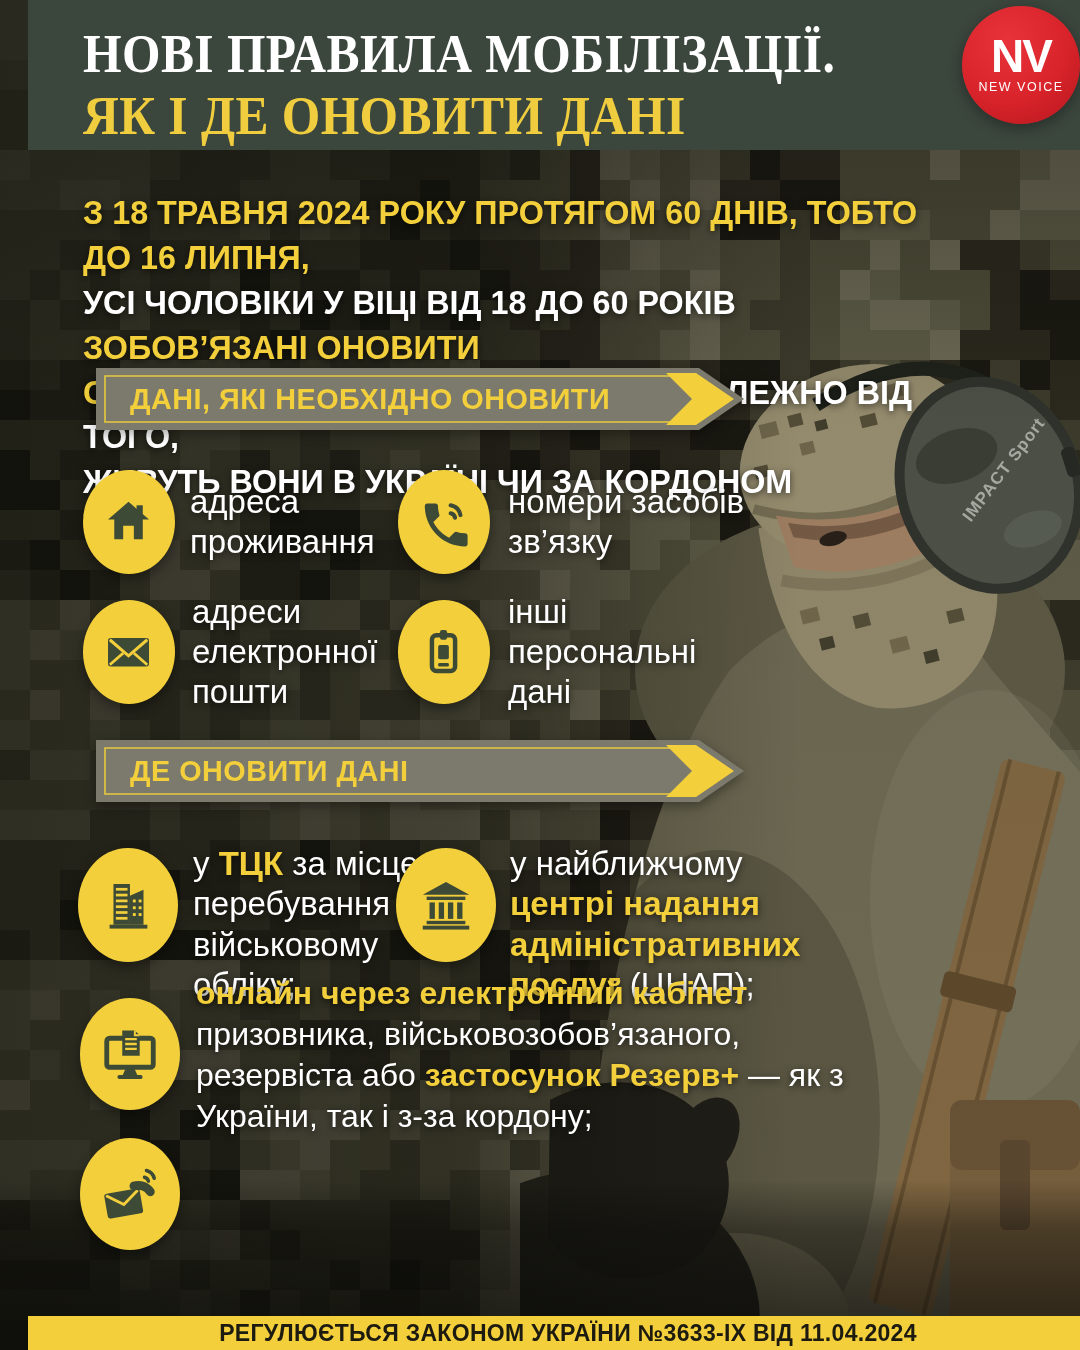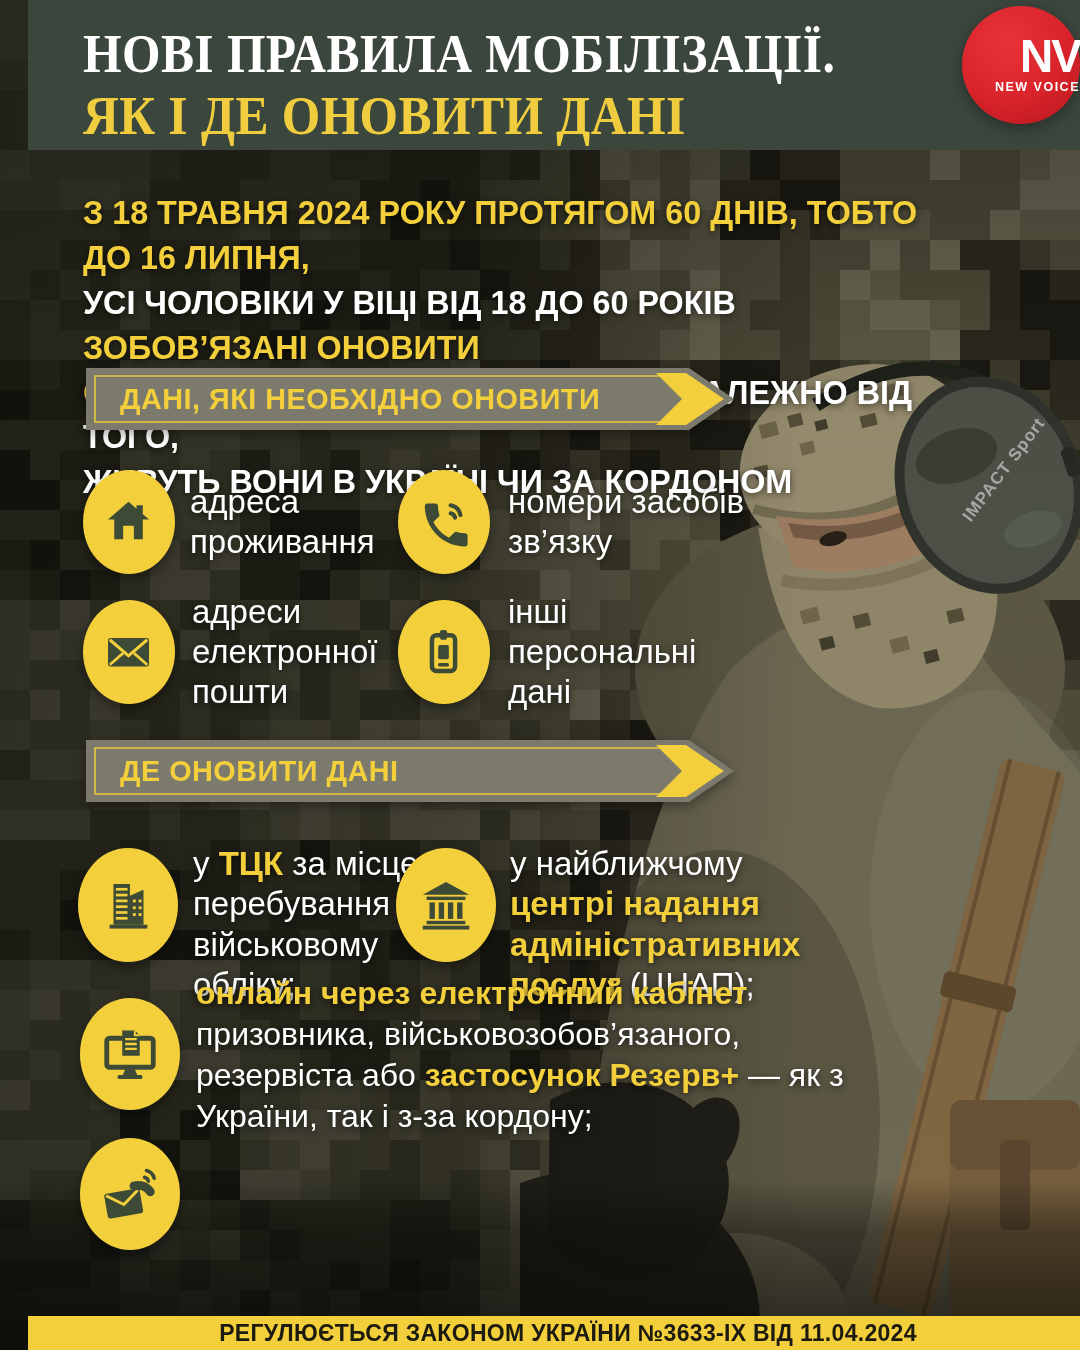--- a/index.html
+++ b/index.html
@@ -29,32 +29,32 @@
   .content{position:absolute;inset:0;z-index:3;margin-left:28px;}
 
   
   .header{position:absolute;left:0;top:0;width:1080px;height:150px;background:var(--header-bg);}
   .title-line{position:absolute;left:55px;font-family:"Liberation Serif",serif;font-weight:700;
     font-size:55px;line-height:1;letter-spacing:.5px;transform:scaleX(.9);transform-origin:left center;white-space:nowrap;}
   .title-1{top:26px;color:#fff;}
   .title-2{top:88px;color:var(--yellow-soft);}
   .logo{position:absolute;left:934px;top:6px;width:118px;height:118px;border-radius:50%;
     background:radial-gradient(circle at 38% 30%, #e8333a 0%, #d8232a 55%, #b4161d 100%);
-    display:flex;flex-direction:column;align-items:flex-end;justify-content:center;
+    display:flex;flex-direction:column;align-items:center;justify-content:center;
     box-shadow:0 4px 14px rgba(0,0,0,.35);}
   .logo-abbr{color:#fff;font-weight:700;font-size:46px;line-height:.9;letter-spacing:-2px;}
-  .logo-name{color:#fff;font-weight:700;font-size:12.5px;letter-spacing:1.5px;margin-top:3px;}
+  .logo-name{color:#fff;font-weight:400;font-size:12.5px;letter-spacing:1.5px;margin-top:3px;}
 
   
   .intro{position:absolute;left:55px;top:190px;width:930px;font-size:34px;font-weight:700;
     line-height:1.32;transform:scaleX(.95);transform-origin:left top;
     text-shadow:0 2px 8px rgba(0,0,0,.6);}
 
   
-  .banner{position:absolute;left:58px;width:648px;height:56px;filter:drop-shadow(0 4px 6px rgba(0,0,0,.35));}
+  .banner{position:absolute;left:68px;width:648px;height:56px;filter:drop-shadow(0 4px 6px rgba(0,0,0,.35));}
   .banner svg{position:absolute;inset:0;}
   .banner-label{position:absolute;left:34px;top:0;height:62px;display:flex;align-items:center;
     color:var(--yellow);font-size:30px;font-weight:700;letter-spacing:.5px;transform:scaleX(.96);transform-origin:left center;}
   .banner-1{top:368px;}
   .banner-2{top:740px;}
 
   
   .icircle{position:absolute;background:var(--yellow);border-radius:50%;
     display:flex;align-items:center;justify-content:center;box-shadow:0 5px 12px rgba(0,0,0,.38);}
   .icircle svg{width:62%;height:62%;}

